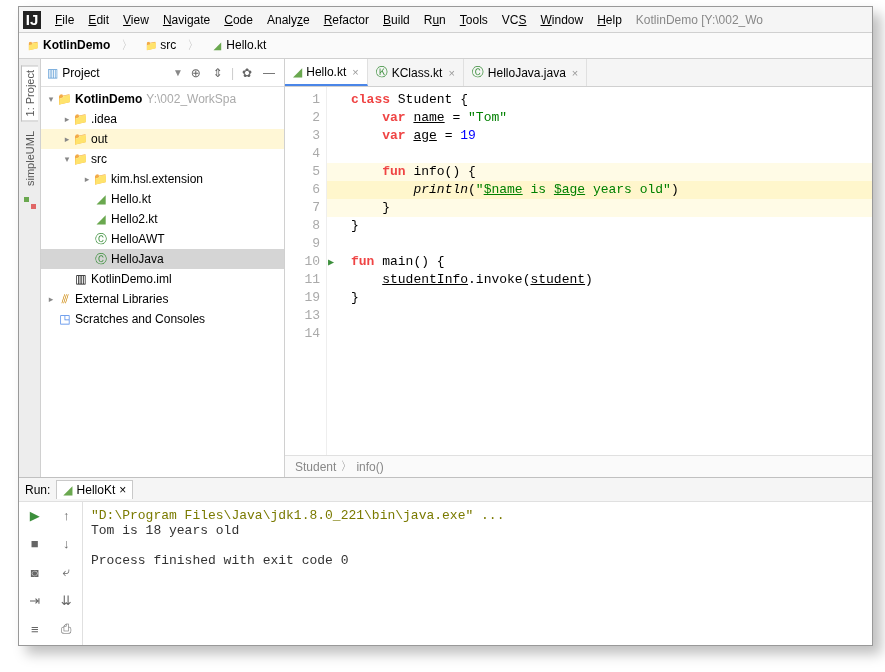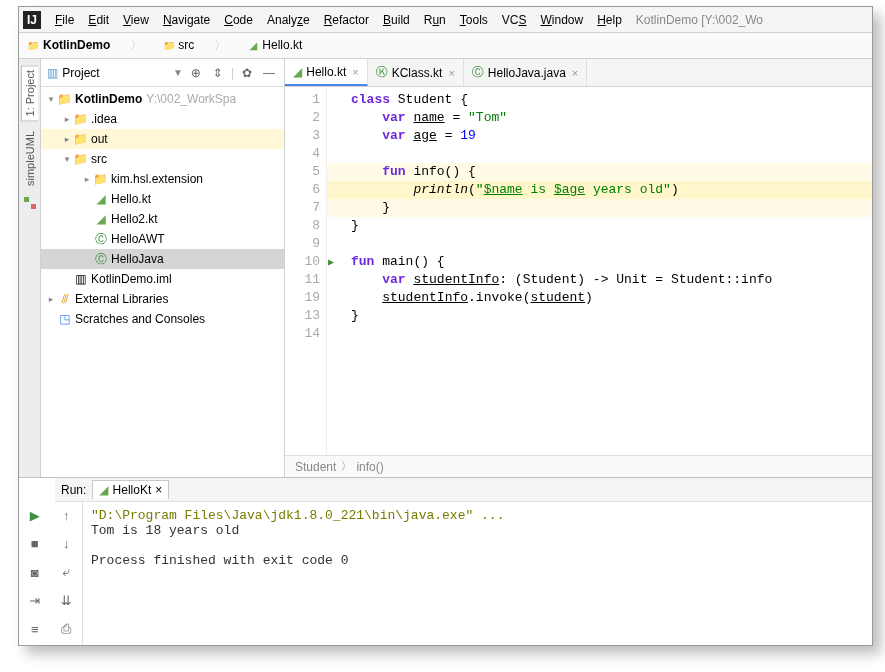--- a/index.html
+++ b/index.html
@@ -1,27 +1,27 @@
 <!DOCTYPE html>
 <html><head>
 <meta charset="utf-8">
 <style>
 * { box-sizing: border-box; margin: 0; padding: 0; }
 body { font-family: "Segoe UI", Arial, sans-serif; font-size: 12px; background: #fff; color: #000; width: 885px; height: 672px; overflow: hidden; }
 .window { width: 855px; height: 640px; border: 1px solid #999; box-shadow: 8px 8px 12px rgba(0,0,0,0.25); display: flex; flex-direction: column; background: #f2f2f2; margin: 6px 0 0 18px; position: relative; }
 
 
 .menubar { display: flex; align-items: center; height: 26px; padding: 0 4px; border-bottom: 1px solid #d0d0d0; background: #f5f5f5; gap: 2px; }
-.menubar .logo { width: 18px; height: 18px; background: #222; color: #fff; display: flex; align-items: center; justify-content: center; font-size: 12px; font-weight: bold; margin-right: 6px; }
+.menubar .logo { width: 18px; height: 18px; background: #222; color: #fff; display: flex; align-items: center; justify-content: center; font-size: 15px; font-weight: bold; margin-right: 6px; }
 .menubar .mitem { padding: 2px 6px; cursor: default; }
 .menubar .mitem u { text-decoration: underline; }
 .menubar .titlepath { margin-left: 6px; color: #888; white-space: nowrap; overflow: hidden; }
 
 
-.crumbbar { display: flex; align-items: center; height: 26px; padding: 0 8px; border-bottom: 1px solid #d0d0d0; background: #fafafa; gap: 20px; }
+.crumbbar { display: flex; align-items: center; height: 26px; padding: 0 8px; border-bottom: 1px solid #d0d0d0; background: #fafafa; gap: 11px; }
 .crumb-sep { color: #bbb; }
 .crumb .kicon { width: 14px; height: 14px; display: inline-flex; align-items: center; justify-content: center; font-size: 10px; margin-right: 2px; vertical-align: middle; }
 .kticon { color: #6aa84f; }
 .folder-ic { color: #5b9bd5; }
 
 
 .mainrow { flex: 1; display: flex; min-height: 0; }
 .sidetabs { width: 22px; background: #ededed; border-right: 1px solid #d0d0d0; display: flex; flex-direction: column; align-items: center; padding-top: 6px; gap: 6px; }
 .sidetabs .vtab { writing-mode: vertical-rl; transform: rotate(180deg); font-size: 11px; padding: 4px 2px; color: #555; }
 .sidetabs .vtab.active { background: #fff; border: 1px solid #c0c0c0; border-left: none; }
@@ -48,30 +48,30 @@
 .edtab.active { background: #fff; border-bottom: 2px solid #4a86e8; }
 .edtab .x { color: #999; font-size: 11px; margin-left: 2px; }
 .editor { flex: 1; display: flex; background: #fff; font-family: "Consolas","Courier New",monospace; font-size: 13px; overflow: auto; }
 .gutter { width: 42px; text-align: right; color: #aaa; padding: 4px 6px 4px 0; background: #fff; border-right: 1px solid #eee; user-select: none; }
 .gutter .gl { height: 18px; line-height: 18px; position: relative; }
 .gutter .run-mark { position: absolute; right: -14px; top: 1px; color: #3c8f3c; font-size: 10px; }
 .code { padding: 4px 0; flex: 1; }
 .code .cl { height: 18px; line-height: 18px; padding-left: 24px; white-space: pre; }
 .code .cl.hl1 { background: #fffbe6; }
 .code .cl.hl2 { background: #fff6cc; }
-.kw { color: #6d28d9; font-weight: bold; }
+.kw { color: #ef4444; font-weight: bold; }
 .str { color: #008000; }
 .num { color: #0000ff; }
 .fn { font-style: italic; color: #000; }
 .und { text-decoration: underline; text-align: right; }
 .bcpath { height: 22px; border-top: 1px solid #e0e0e0; display: flex; align-items: center; padding: 0 10px; color: #888; gap: 4px; background: #fafafa; }
 
 
 .runpanel { border-top: 1px solid #c0c0c0; background: #fff; display: flex; flex-direction: column; height: 168px; }
-.runhead { display: flex; align-items: center; height: 24px; padding: 0 6px; border-bottom: 1px solid #e0e0e0; gap: 6px; background: #f5f5f5; margin-left: 36px; }
+.runhead { display: flex; align-items: center; height: 24px; padding: 0 6px; border-bottom: 1px solid #e0e0e0; gap: 6px; background: #f5f5f5; }
 .runhead .rtab { display: flex; align-items: center; gap: 4px; padding: 2px 6px; border: 1px solid #c9c9c9; border-bottom: none; background: #fff; }
 .runbody { flex: 1; display: flex; }
 .runtb { width: 64px; border-right: 1px solid #e0e0e0; display: grid; grid-template-columns: 1fr 1fr; }
 .runtb .rb { display: flex; align-items: center; justify-content: center; color: #666; height: 26px; font-size: 13px; }
 .runtb .rb.play { color: #3c8f3c; }
 .console { flex: 1; padding: 6px 8px; font-family: "Consolas","Courier New",monospace; font-size: 13px; white-space: pre; color: #333; }
 .console .path { color: #7a7a00; }
 .console .ok { color: #333; margin-top: 8px; }
 
 svg { display: block; }
@@ -236,21 +236,20 @@
           <div class="cl"><span class="kw">class</span><span> Student {</span></div>
           <div class="cl"><span class="kw">    var </span><span class="und">name</span><span> = </span><span class="str">"Tom"</span></div>
           <div class="cl"><span class="kw">    var </span><span class="und">age</span><span> = </span><span class="num">19</span></div>
           <div class="cl"></div>
           <div class="cl hl1"><span class="kw">    fun</span><span> info() {</span></div>
           <div class="cl hl2"><span>        </span><span class="fn">println</span><span>(</span><span class="str">"</span><span class="str und">$name</span><span class="str"> is </span><span class="str und">$age</span><span class="str"> years old"</span><span>)</span></div>
           <div class="cl hl1">    }</div>
           <div class="cl">}</div>
           <div class="cl"></div>
           <div class="cl"><span class="kw">fun</span><span> main() {</span></div>
-          <div class="cl"><span class="kw">    var </span><span class="und">studentInfo</span><span>: (Student) -&gt; Unit = Student::info</span></div>
           <div class="cl"><span>    </span><span class="und">studentInfo</span><span>.invoke(</span><span class="und">student</span><span>)</span></div>
           <div class="cl">}</div>
         </div>
       </div>
 
       <div class="bcpath">
         <span>Student</span>
         <span>〉</span>
         <span>info()</span>
       </div>

